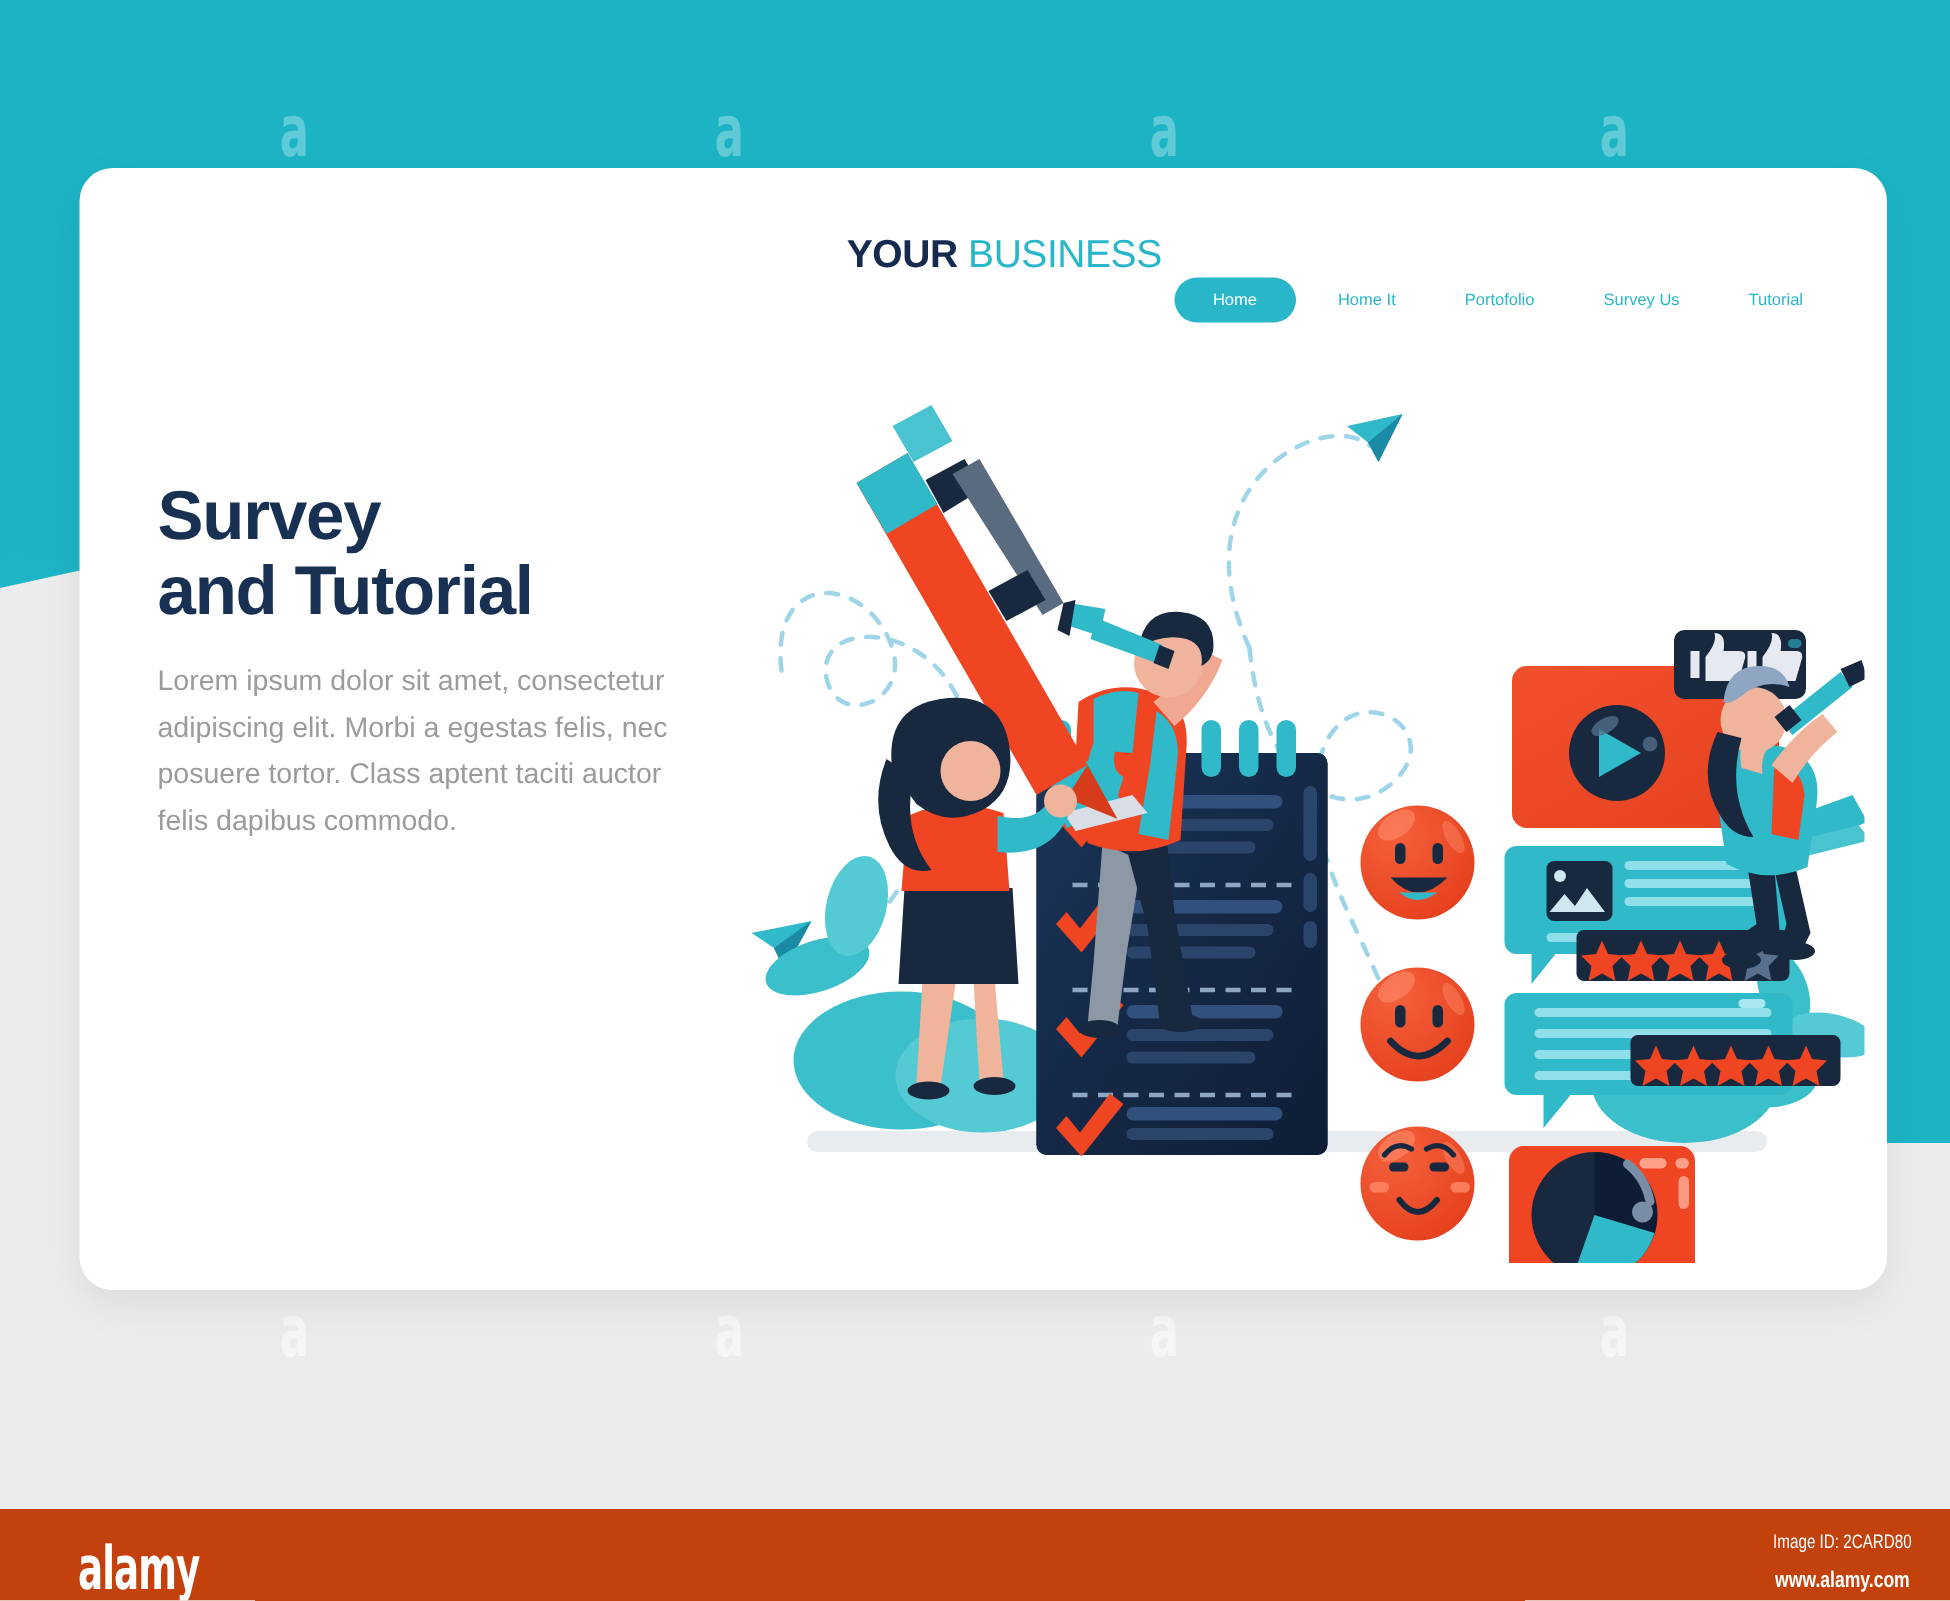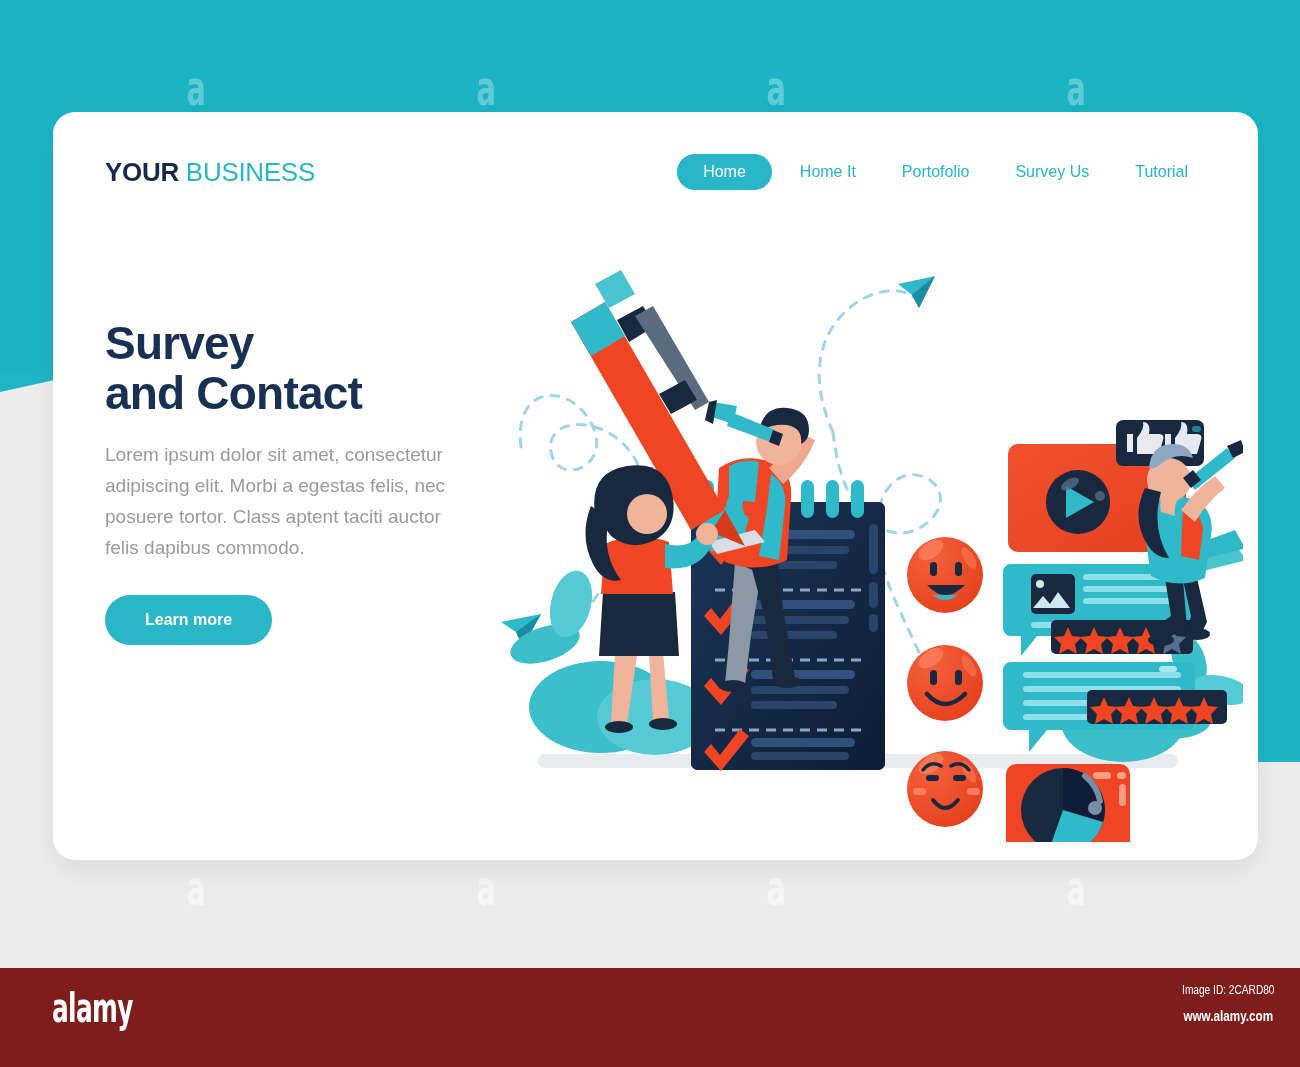--- a/index.html
+++ b/index.html
@@ -21,30 +21,30 @@
   .card {
     position: absolute; left: 53px; top: 112px;
     width: 1205px; height: 748px;
     background: #ffffff; border-radius: 22px;
     box-shadow: 0 10px 28px rgba(0,0,0,0.07);
     overflow: hidden;
   }
 
   
   .site-header {
-    position: absolute; left: 0; top: 42px; width: 100%;
-    display: flex; align-items: center; padding: 0 52px;
+    position: absolute; left: 14px; top: 42px; width: 100%;
+    display: flex; align-items: center; padding: 0 52px; flex-direction: column;
   }
   .logo { font-size: 26px; font-weight: 700; letter-spacing: -0.3px; white-space: nowrap; }
   .logo .lg-a { color: #152a4e; }
   .logo .lg-b { color: #29b6c9; font-weight: 400; }
 
   .nav { margin-left: auto; display: flex; align-items: center; gap: 10px; }
   .nav-item {
-    font-size: 16px; color: #29b6c9; padding: 9px 18px; border-radius: 18px;
+    font-size: 11px; color: #29b6c9; padding: 9px 18px; border-radius: 18px;
     white-space: nowrap; cursor: pointer; text-decoration: none;
   }
   .nav-item.active { background: #29b6c9; color: #fff; padding: 9px 26px; }
 
   
   .hero {
     position: absolute; left: 52px; top: 207px; width: 370px;
   }
   .hero h1 {
     font-size: 46px; line-height: 1.08; color: #183153;
@@ -58,21 +58,21 @@
     margin-top: 32px; display: inline-block; background: #29b6c9; color: #fff;
     font-size: 16px; font-weight: 700; border: none; border-radius: 26px;
     padding: 16px 40px; cursor: pointer;
   }
 
   
   .illus { position: absolute; left: 430px; top: 150px; width: 760px; height: 580px; }
 
   
   .wm-band {
-    position: absolute; left: 0; bottom: 0; width: 1300px; height: 99px; background: #7f1d1d;
+    position: absolute; left: 0; bottom: 0; width: 1300px; height: 61px; background: #c2410c;
   }
   .wm-logo {
     position: absolute; left: 52px; top: 17px; color: #fff;
     font-family: "DejaVu Sans", sans-serif; font-size: 40px; font-weight: 700;
     letter-spacing: -1px; transform: scaleX(0.62); transform-origin: left center;
   }
   .wm-right { position: absolute; right: 26px; top: 14px; text-align: center; color: #fff; }
   .wm-right div { font-size: 13px; transform: scaleX(0.78); transform-origin: right center; }
   .wm-right .wm-url { margin-top: 10px; font-weight: 700; font-size: 15px; }
 
@@ -113,23 +113,22 @@
         <a class="nav-item active">Home</a>
         <a class="nav-item">Home It</a>
         <a class="nav-item">Portofolio</a>
         <a class="nav-item">Survey Us</a>
         <a class="nav-item">Tutorial</a>
       </nav>
     </div>
 
     <div class="hero">
       <h1>Survey
-and Contact</h1>
+and Tutorial</h1>
       <p>Lorem ipsum dolor sit amet, consectetur adipiscing elit. Morbi a egestas felis, nec posuere tortor. Class aptent taciti auctor felis dapibus commodo.</p>
-      <button class="cta">Learn more</button>
     </div>
 
     <svg class="illus" viewBox="0 0 760 580">
 
       <rect x="55" y="492" width="640" height="14" rx="7" fill="#e9ecee"></rect>
 
       <g fill="none" stroke="#9fd5e8" stroke-width="3" stroke-linecap="round" stroke-dasharray="8 9">
         <path d="M38 185 C 30 120, 90 120, 110 165 C 128 205, 75 225, 68 190 C 60 150, 140 150, 160 215 C 180 280, 100 330, 90 380"></path>
       </g>
       <g fill="none" stroke="#9fd5e8" stroke-width="3" stroke-linecap="round" stroke-dasharray="8 9">

